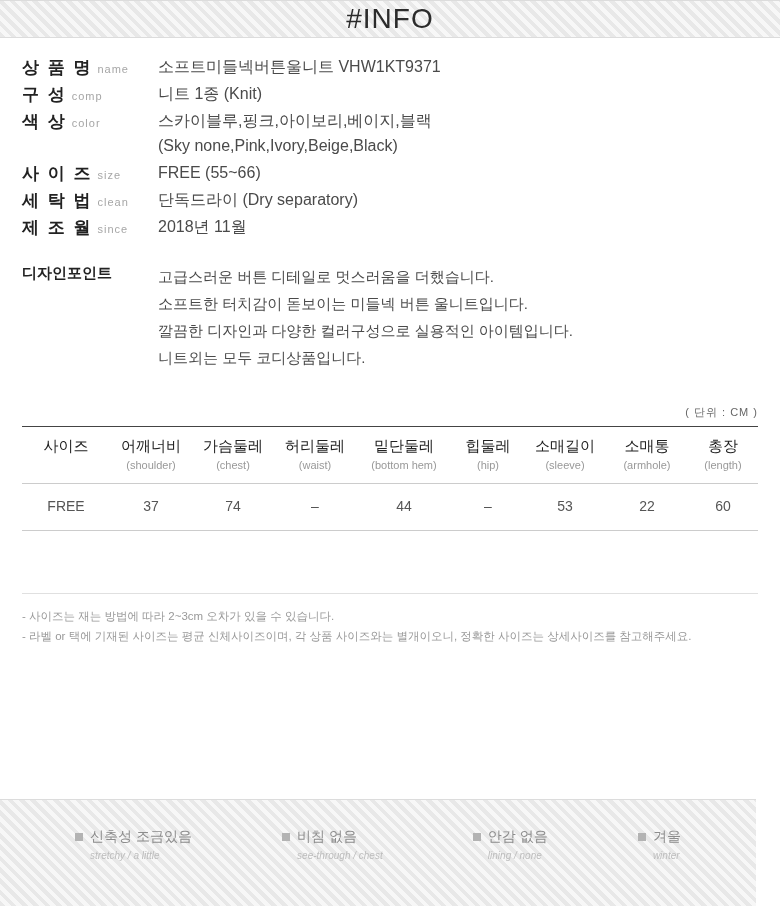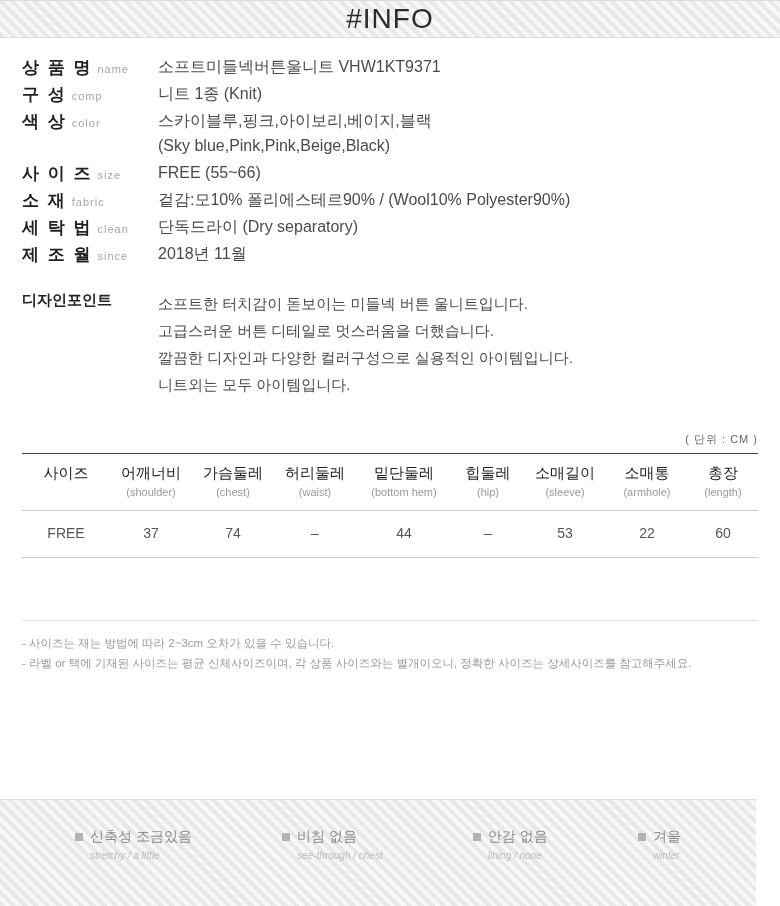--- a/index.html
+++ b/index.html
@@ -221,41 +221,33 @@
       <span>니트 1종 (Knit)</span>
     </div>
   </div>
 
   <div class="info-row">
     <div class="info-label">
       <span class="label-ko">색    상</span><span class="label-en">color</span>
     </div>
     <div class="info-value">
       <span>스카이블루,핑크,아이보리,베이지,블랙</span>
-      <span class="sub">(Sky blue,Pink,Pink,Beige,Black)</span>
+      <span class="sub">(Sky none,Pink,Ivory,Beige,Black)</span>
     </div>
   </div>
 
   <div class="info-row">
     <div class="info-label">
       <span class="label-ko">사 이 즈</span><span class="label-en">size</span>
     </div>
     <div class="info-value">
       <span>FREE (55~66)</span>
     </div>
   </div>
 
-  <div class="info-row">
-    <div class="info-label">
-      <span class="label-ko">소    재</span><span class="label-en">fabric</span>
-    </div>
-    <div class="info-value">
-      <span>겉감:모10% 폴리에스테르90% / (Wool10% Polyester90%)</span>
-    </div>
-  </div>
 
   <div class="info-row">
     <div class="info-label">
       <span class="label-ko">세 탁 법</span><span class="label-en">clean</span>
     </div>
     <div class="info-value">
       <span>단독드라이 (Dry separatory)</span>
     </div>
   </div>
 
@@ -266,24 +258,24 @@
     <div class="info-value">
       <span>2018년 11월</span>
     </div>
   </div>
 
 </div>
 
 <div class="design">
   <div class="design-label">디자인포인트</div>
   <div class="design-lines">
+    <div>고급스러운 버튼 디테일로 멋스러움을 더했습니다.</div>
     <div>소프트한 터치감이 돋보이는 미들넥 버튼 울니트입니다.</div>
-    <div>고급스러운 버튼 디테일로 멋스러움을 더했습니다.</div>
     <div>깔끔한 디자인과 다양한 컬러구성으로 실용적인 아이템입니다.</div>
-    <div>니트외는 모두 아이템입니다.</div>
+    <div>니트외는 모두 코디상품입니다.</div>
   </div>
 </div>
 
 <div class="unit-note">( 단위 : CM )</div>
 
 <table class="size-table">
   <thead>
     <tr>
       <th style="width:88px">
         <span class="th-ko">사이즈</span>

